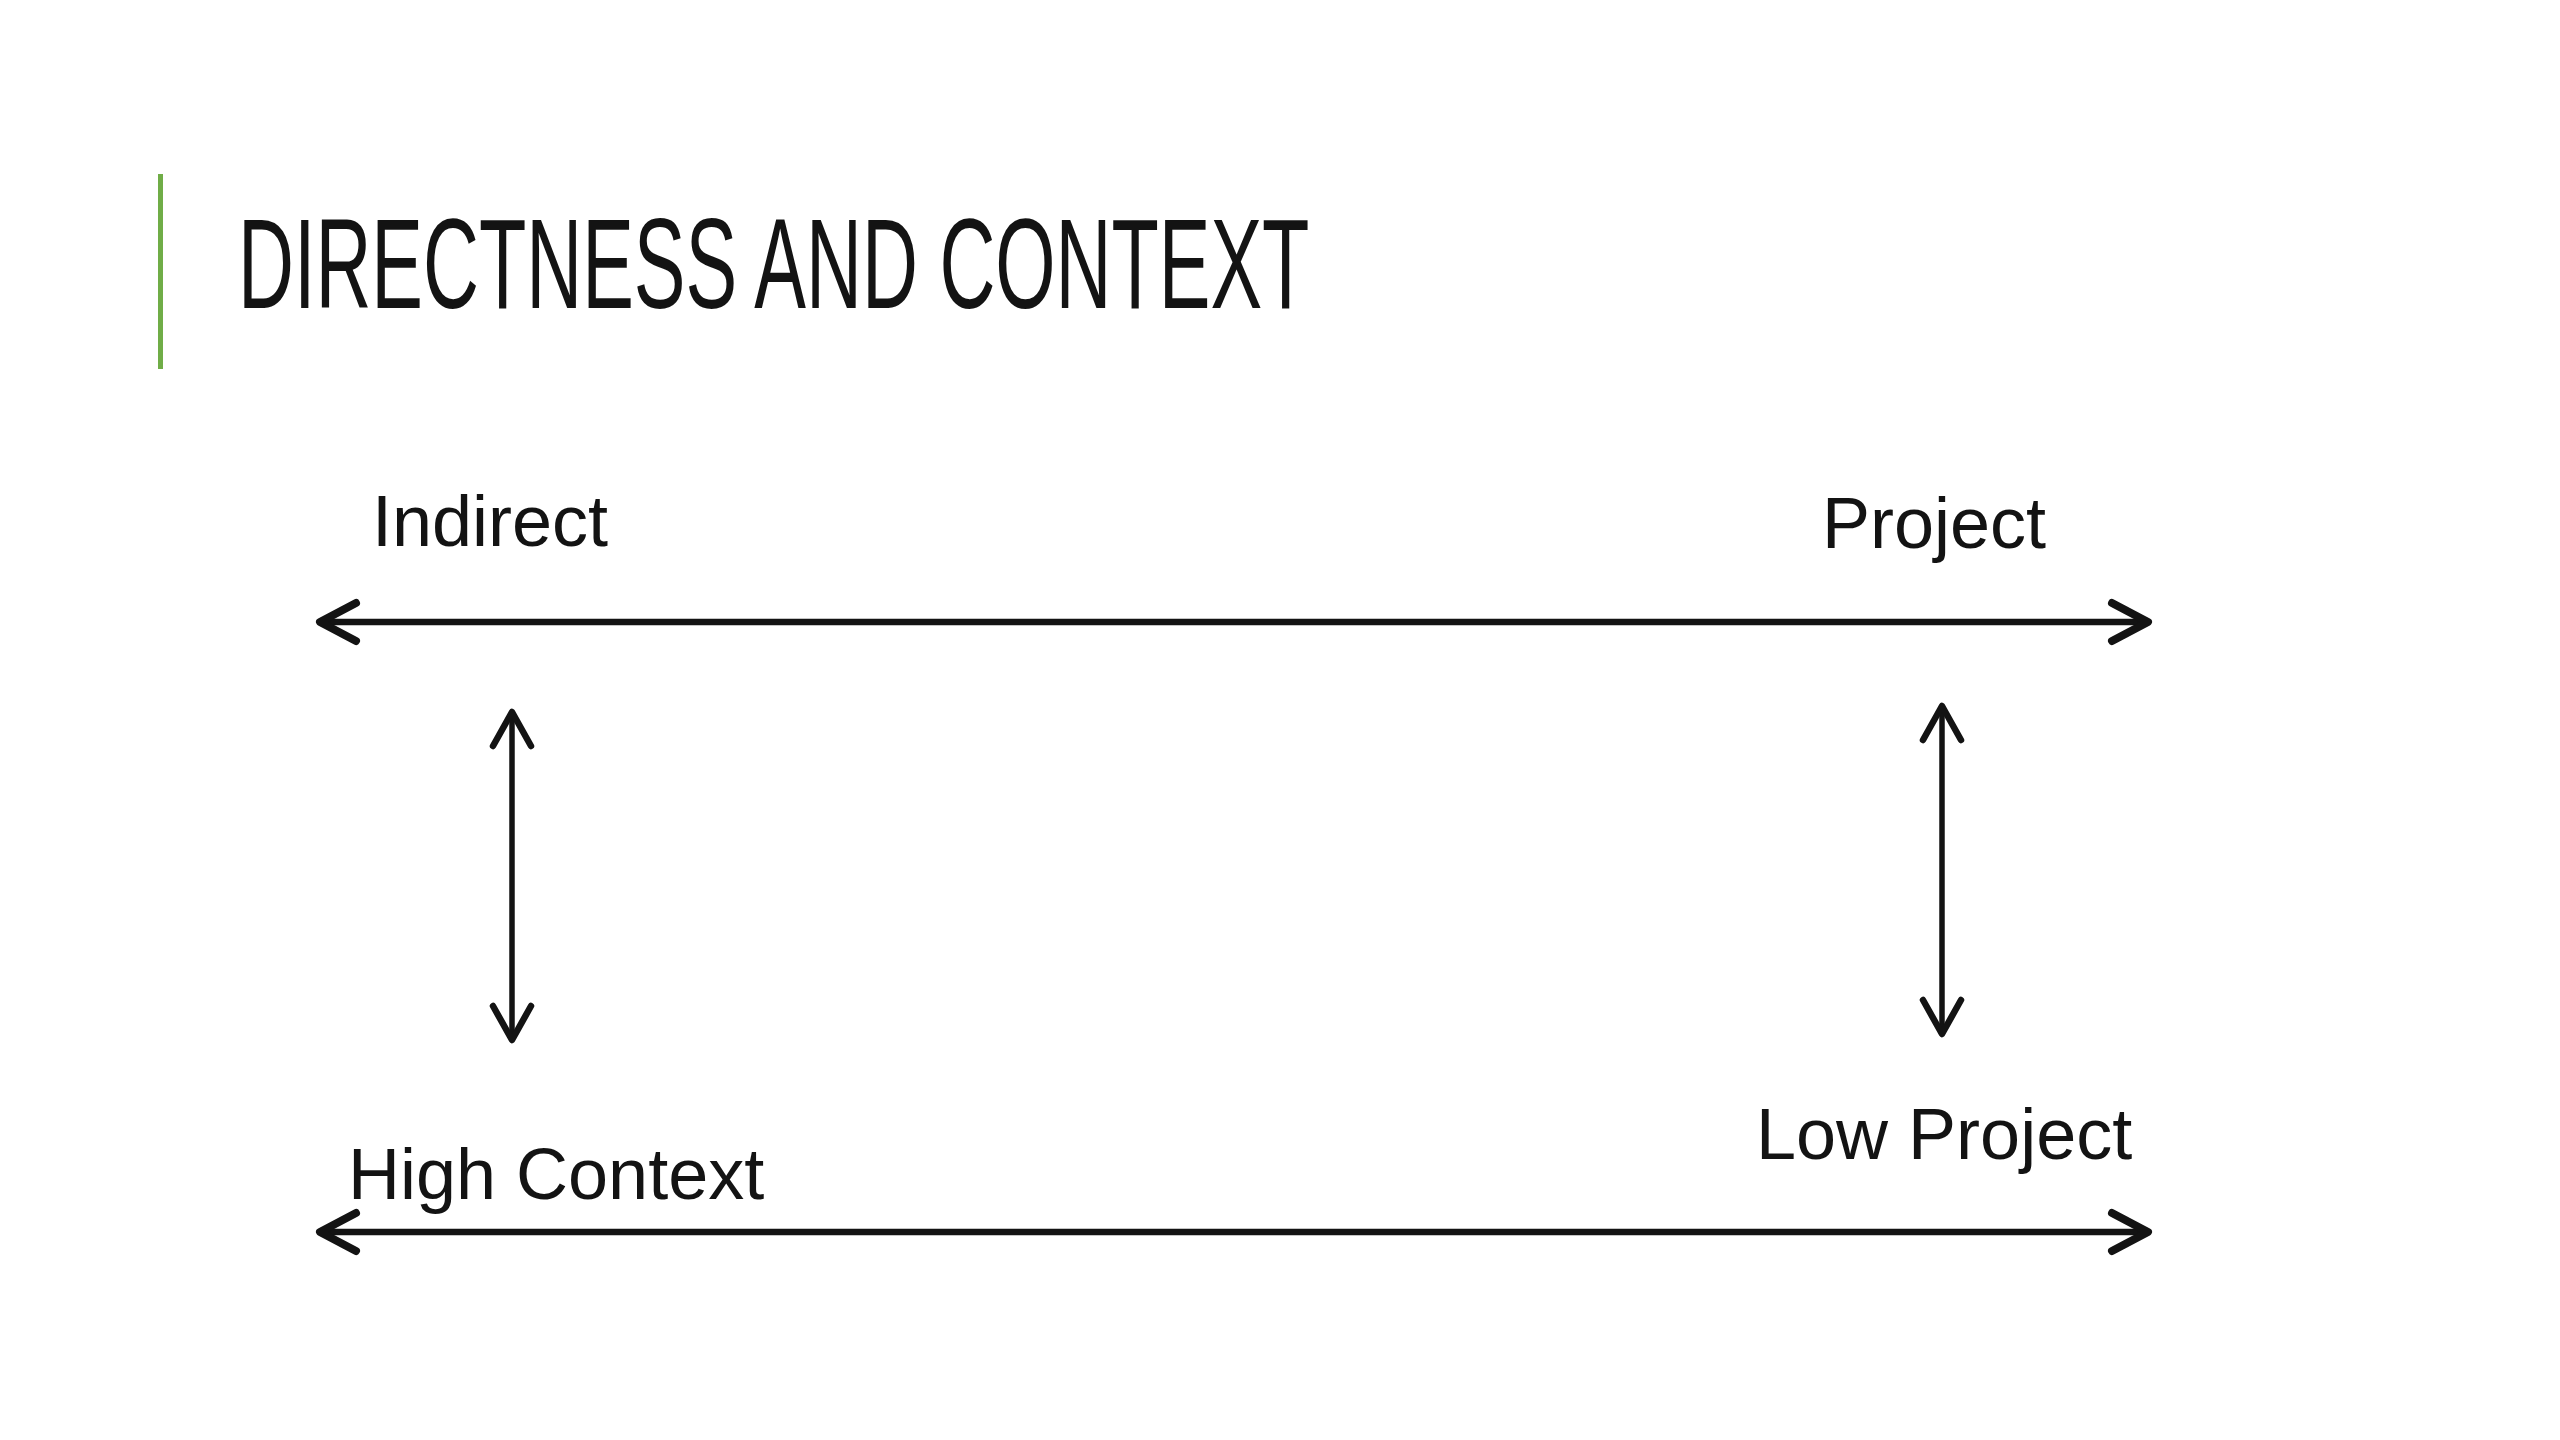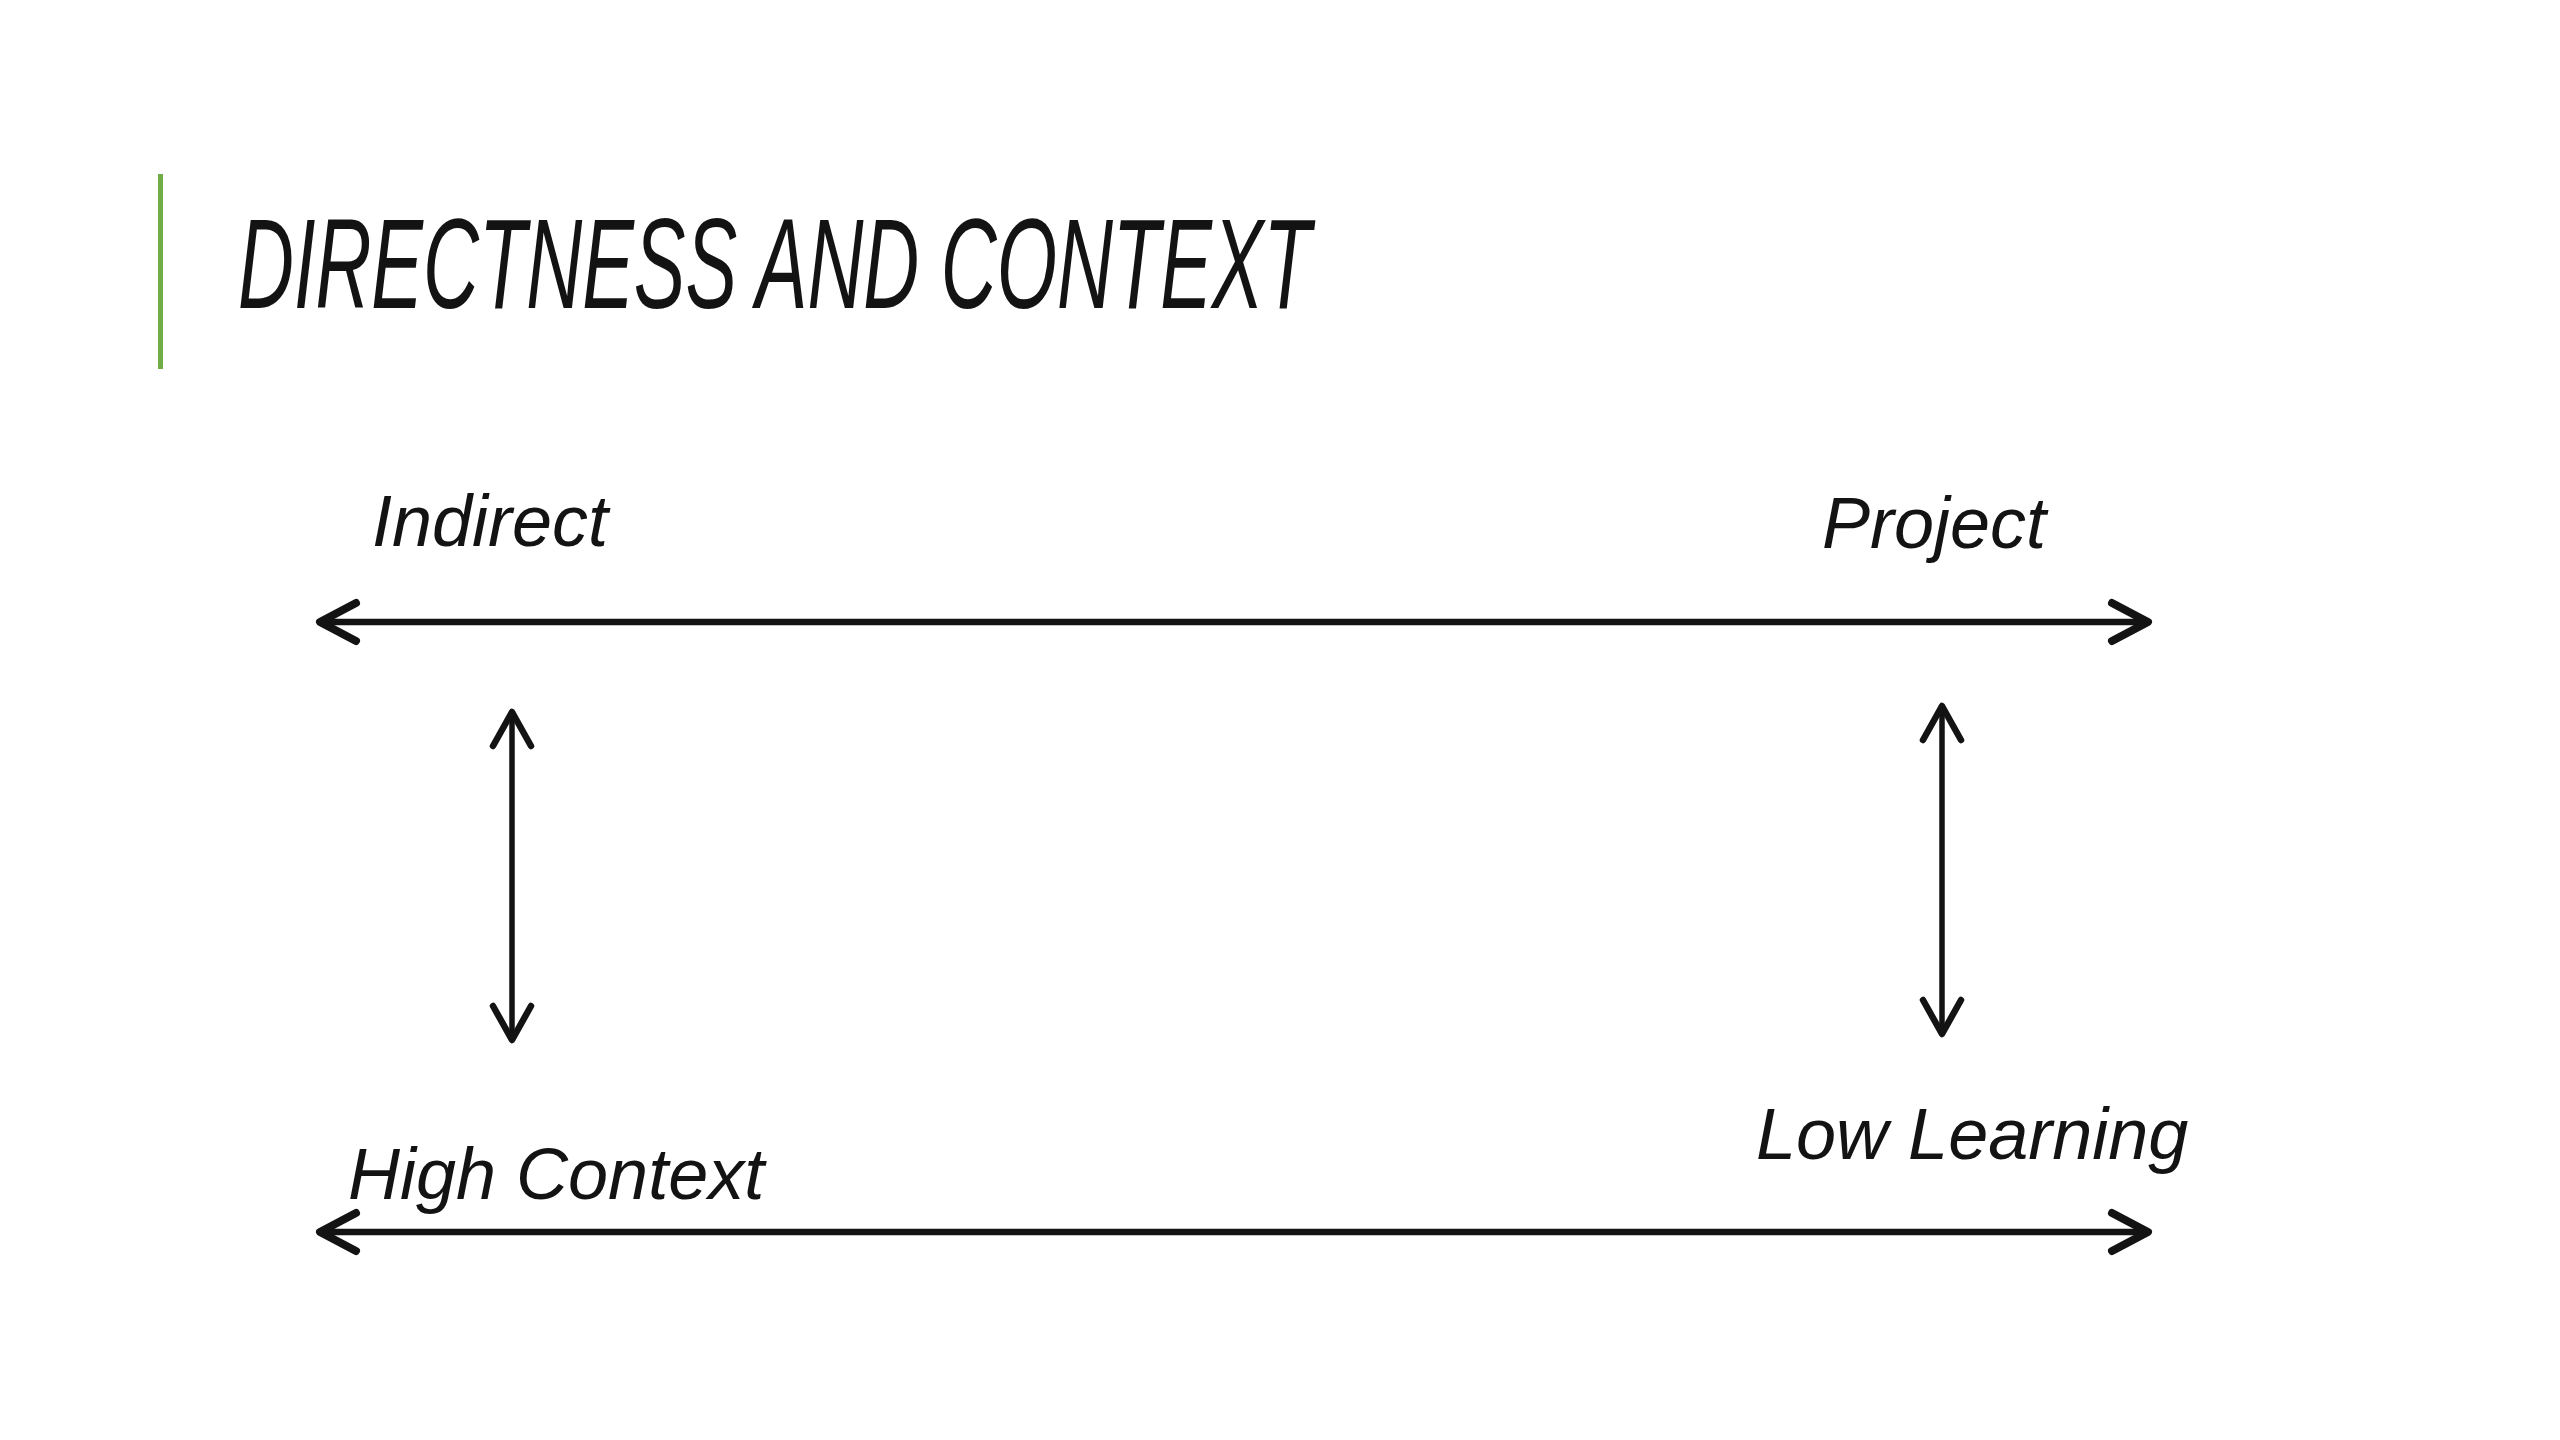--- a/index.html
+++ b/index.html
@@ -11,21 +11,20 @@
   * { margin: 0; padding: 0; box-sizing: border-box; }
   html, body { background: var(--background); }
   body { font-family: "Liberation Sans", sans-serif; }
 
   .slide {
     position: relative;
     width: 2248px;
     height: 1440px;
     background: var(--background);
     overflow: hidden;
-    font-style: italic;
   }
 
   .accent-bar {
     position: absolute;
     left: 158px;
     top: 174px;
     width: 5px;
     height: 195px;
     background: var(--accent-green);
   }
@@ -111,16 +110,16 @@
       <polyline points="1923,1000 1942,1034 1961,1000" stroke-width="6.5"></polyline>
     </g>
   </svg>
 
   <div class="scale-label label-indirect">Indirect</div>
 
   <div class="scale-label label-direct">Project</div>
 
   <div class="scale-label label-high-context">High Context</div>
 
-  <div class="scale-label label-low-context">Low Learning</div>
+  <div class="scale-label label-low-context">Low Project</div>
 
 
 </div>
 
 </body></html>

